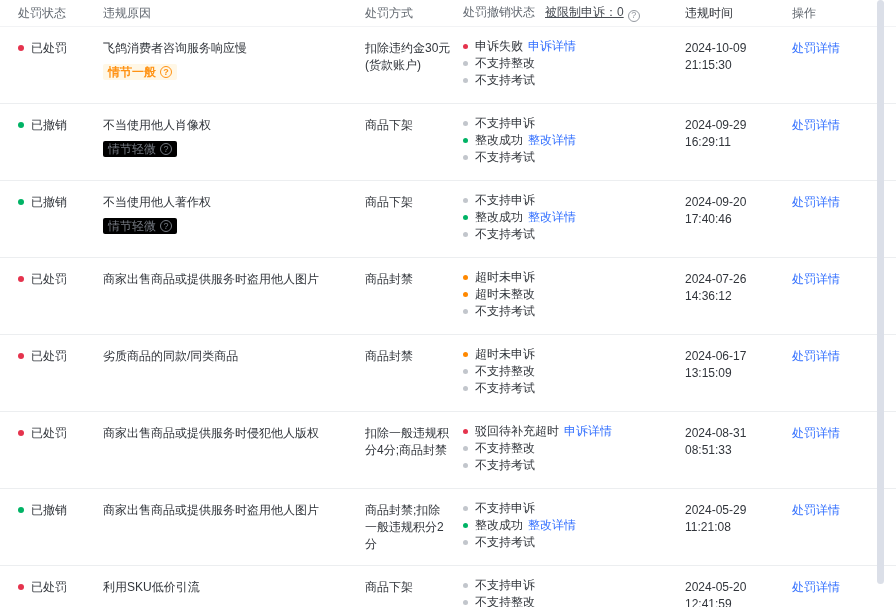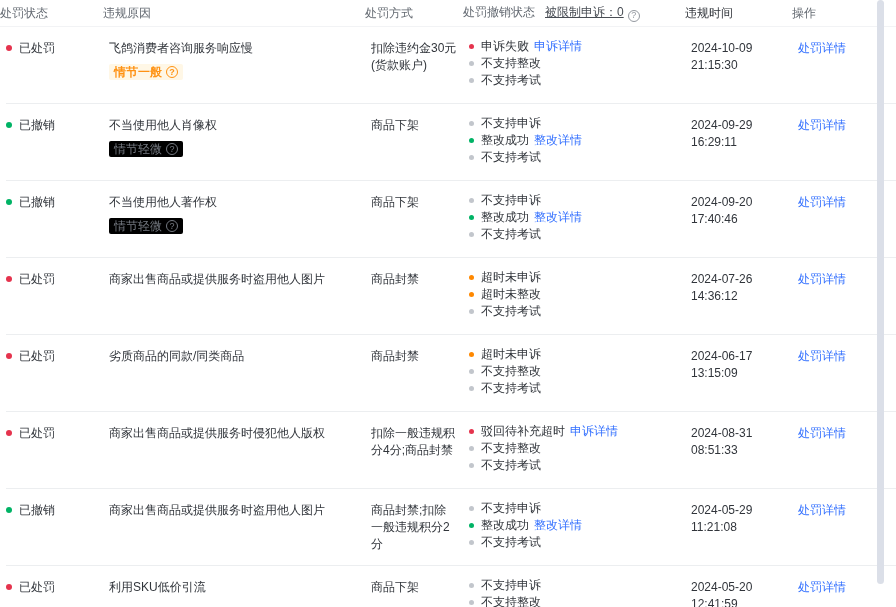--- a/index.html
+++ b/index.html
@@ -15,22 +15,22 @@
     display:grid;
     grid-template-columns:103px 262px 98px 222px 107px 1fr;
   }
   .thead {
     height:27px;
     align-items:center;
     color:#646a72;
     border-bottom:1px solid #f2f3f5;
   }
   .cell { padding-right:12px; overflow:hidden; }
-  .col-status { }
-  .trow { border-bottom:1px solid #eceef0; min-height:65px;margin-left:6px; }
+  .col-status { padding-left:18px; }
+  .trow { border-bottom:1px solid #eceef0; min-height:65px; }
   .trow .cell { padding-top:13px; padding-bottom:12px; line-height:17px; }
   .dot {
     display:inline-block; width:6px; height:6px; border-radius:50%;
     margin-right:7px; vertical-align:1px; flex:0 0 auto;
   }
   .revoke-item { display:flex; align-items:center; margin-bottom:4px; line-height:13px; }
   .revoke-item .dot { width:5px; height:5px; margin-right:7px; vertical-align:0; }
   .revoke-label { color:#31353b; }
   .link { color:#3370ff; margin-left:5px; cursor:pointer; text-decoration:none; }
   .action-link { color:#3370ff; cursor:pointer; text-decoration:none; }

